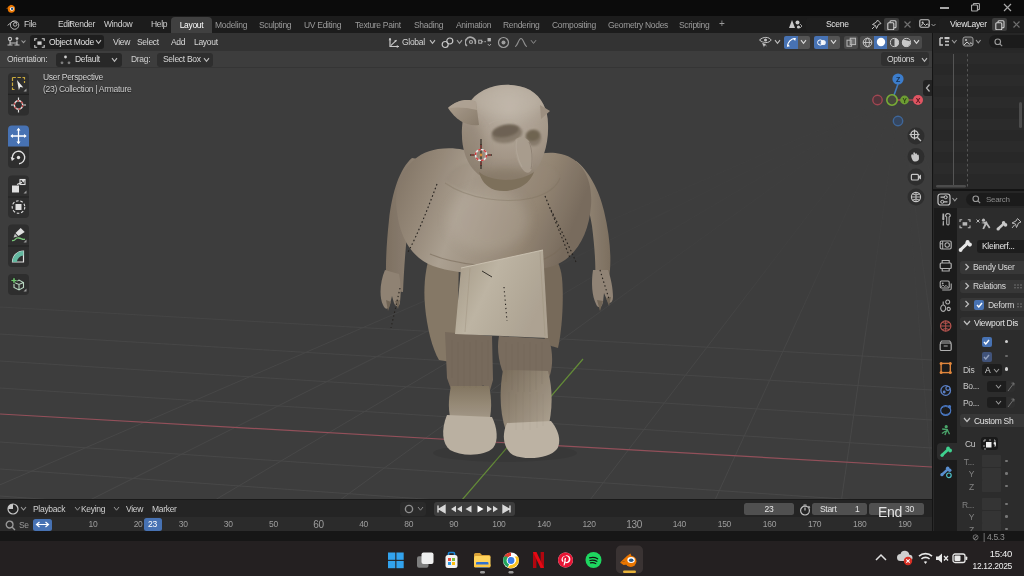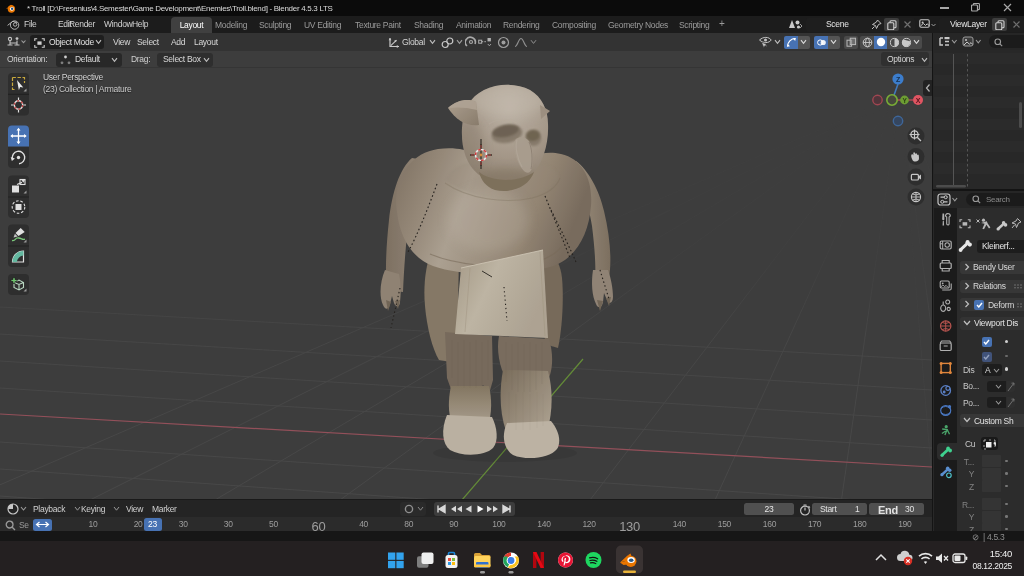--- a/index.html
+++ b/index.html
@@ -16,21 +16,20 @@
 
   <div class="bar" style="top:0;height:16px;background:#0b0b0b;"></div>
   <div class="abs" style="left:5px;top:2.5px;width:11px;height:11px;">
     <svg width="11" height="11" viewBox="0 0 24 24">
       <circle cx="14" cy="13" r="8" fill="#ea7600"></circle>
       <circle cx="15" cy="12.5" r="4.4" fill="#fff"></circle>
       <circle cx="15.5" cy="12.5" r="2.6" fill="#265787"></circle>
       <path d="M2 13 L13 4 L20 7 L12 10 Z" fill="#ea7600"></path>
     </svg>
   </div>
-  <div class="abs" style="left:27px;top:3.5px;font-size:8px;color:#dcdcdc;white-space:nowrap;">* Troll [D:\Fresenius\4.Semester\Game Development\Enemies\Troll.blend] - Blender 4.5.3 LTS</div>
   <div class="abs" style="left:940px;top:7px;width:9px;height:1.5px;background:#a8a8a8;"></div>
   <div class="abs" style="left:971px;top:3px;width:8px;height:8px;">
     <svg width="9" height="9" viewBox="0 0 9 9">
         <rect x="0.5" y="2" width="6" height="6" fill="none" stroke="#a8a8a8" stroke-width="1.2" rx="1"></rect>
         <path d="M2.5 2 V0.9 a0.6 0.6 0 0 1 0.6 -0.4 H7.6 a0.8 0.8 0 0 1 0.8 0.8 V6 a0.6 0.6 0 0 1 -0.6 0.6 H6.6" fill="none" stroke="#a8a8a8" stroke-width="1.1"></path>
       </svg>
   </div>
   <div class="abs" style="left:1003px;top:3px;">
     <svg width="9" height="9" viewBox="0 0 9 9">
         <path d="M1 1 L8 8 M8 1 L1 8" stroke="#a8a8a8" stroke-width="1.2"></path>
@@ -44,21 +43,21 @@
         <circle cx="13" cy="12" r="7.2"></circle>
         <circle cx="14" cy="11" r="3"></circle>
         <path d="M1 12.5 L10 5.5 L17 8"></path>
       </g>
     </svg>
   </div>
   <div class="abs t11" style="left:24px;top:19px;color:#d2d2d2;">File</div>
   <div class="abs t11" style="left:46px;top:19px;color:#d2d2d2;margin-left:12px;">Edit</div>
   <div class="abs t11" style="left:69px;top:19px;color:#d2d2d2;">Render</div>
   <div class="abs t11" style="left:104px;top:19px;color:#d2d2d2;">Window</div>
-  <div class="abs t11" style="left:132px;top:19px;color:#d2d2d2;">Help</div>
+  <div class="abs t11" style="left:151px;top:19px;color:#d2d2d2;">Help</div>
 
   <div class="abs" style="left:171px;top:17px;height:16px;width:41px;background:#404040;border-radius:4px 4px 0 0;color:#ffffff;font-size:8.5px;text-align:center;line-height:16.5px;">Layout</div>
   <div class="abs t10" style="left:215px;top:20px;color:#9b9b9b;font-size:8.5px;">Modeling</div>
   <div class="abs t10" style="left:259px;top:20px;color:#9b9b9b;font-size:8.5px;">Sculpting</div>
   <div class="abs t10" style="left:304px;top:20px;color:#9b9b9b;font-size:8.5px;">UV Editing</div>
   <div class="abs t10" style="left:355px;top:20px;color:#9b9b9b;font-size:8.5px;">Texture Paint</div>
   <div class="abs t10" style="left:414px;top:20px;color:#9b9b9b;font-size:8.5px;">Shading</div>
   <div class="abs t10" style="left:456px;top:20px;color:#9b9b9b;font-size:8.5px;">Animation</div>
   <div class="abs t10" style="left:503px;top:20px;color:#9b9b9b;font-size:8.5px;">Rendering</div>
   <div class="abs t10" style="left:552px;top:20px;color:#9b9b9b;font-size:8.5px;">Compositing</div>
@@ -661,47 +660,47 @@
     <svg width="12" height="12" viewBox="0 0 12 12">
       <circle cx="6" cy="6.6" r="4.4" fill="none" stroke="#c0c0c0" stroke-width="1.2"></circle>
       <path d="M6 6.6 L6 3.4 M4.5 1 h3" stroke="#c0c0c0" stroke-width="1.2" fill="none"></path>
       <path d="M9.5 2.2 l1.4 1.4" stroke="#c0c0c0" stroke-width="1.2"></path>
     </svg>
   </div>
   <div class="abs" style="left:812px;top:503px;width:55px;height:12px;background:#505050;border-radius:2.5px;"></div>
   <div class="abs" style="left:820px;top:503.5px;color:#e2e2e2;font-size:8.5px;">Start</div>
   <div class="abs" style="left:855px;top:503.5px;color:#e2e2e2;font-size:8.5px;">1</div>
   <div class="abs" style="left:869px;top:503px;width:55px;height:12px;background:#505050;border-radius:2.5px;"></div>
-  <div class="abs" style="left:878px;top:503.5px;color:#e2e2e2;font-size:11px;font-weight:bold;">End</div>
+  <div class="abs" style="left:878px;top:503.5px;color:#e2e2e2;font-size:14px;">End</div>
   <div class="abs" style="left:905px;top:503.5px;color:#e2e2e2;font-size:8.5px;">30</div>
 
   <div class="abs" style="left:5px;top:519.5px;">
       <svg width="11" height="11" viewBox="0 0 11 11">
         <circle cx="4.6" cy="4.6" r="3.4" fill="none" stroke="#9a9a9a" stroke-width="1.3"></circle>
         <path d="M7.2 7.2 L10 10" stroke="#9a9a9a" stroke-width="1.3"></path>
       </svg>
     </div>
   <div class="abs" style="left:19px;top:519.5px;color:#9a9a9a;font-size:8.5px;">Se</div>
   <div class="abs" style="left:33px;top:518.5px;width:19px;height:12px;background:#4772b3;border-radius:2.5px;"></div>
   <svg class="abs" style="left:35px;top:521px;" width="15" height="7" viewBox="0 0 15 7">
       <path d="M1 3.5 h13 M4.5 1 L1.5 3.5 L4.5 6 M10.5 1 L13.5 3.5 L10.5 6" fill="none" stroke="#fff" stroke-width="1.2"></path>
     </svg>
   <div class="abs" style="left:78.0px;top:519px;width:30px;text-align:center;color:#9d9d9d;font-size:8.5px;">10</div>
   <div class="abs" style="left:123.1px;top:519px;width:30px;text-align:center;color:#9d9d9d;font-size:8.5px;">20</div>
   <div class="abs" style="left:168.2px;top:519px;width:30px;text-align:center;color:#9d9d9d;font-size:8.5px;">30</div>
   <div class="abs" style="left:213.3px;top:519px;width:30px;text-align:center;color:#9d9d9d;font-size:8.5px;">30</div>
   <div class="abs" style="left:258.4px;top:519px;width:30px;text-align:center;color:#9d9d9d;font-size:8.5px;">50</div>
-  <div class="abs" style="left:303.5px;top:519px;width:30px;text-align:center;color:#9d9d9d;font-size:13px;">60</div>
+  <div class="abs" style="left:303.5px;top:519px;width:30px;text-align:center;color:#9d9d9d;font-size:10px;">60</div>
   <div class="abs" style="left:348.6px;top:519px;width:30px;text-align:center;color:#9d9d9d;font-size:8.5px;">40</div>
   <div class="abs" style="left:393.7px;top:519px;width:30px;text-align:center;color:#9d9d9d;font-size:8.5px;">80</div>
   <div class="abs" style="left:438.8px;top:519px;width:30px;text-align:center;color:#9d9d9d;font-size:8.5px;">90</div>
   <div class="abs" style="left:483.9px;top:519px;width:30px;text-align:center;color:#9d9d9d;font-size:8.5px;">100</div>
   <div class="abs" style="left:529.0px;top:519px;width:30px;text-align:center;color:#9d9d9d;font-size:8.5px;">140</div>
   <div class="abs" style="left:574.1px;top:519px;width:30px;text-align:center;color:#9d9d9d;font-size:8.5px;">120</div>
-  <div class="abs" style="left:619.2px;top:519px;width:30px;text-align:left;color:#9d9d9d;font-size:13px;">130</div>
+  <div class="abs" style="left:619.2px;top:519px;width:30px;text-align:center;color:#9d9d9d;font-size:10px;">130</div>
   <div class="abs" style="left:664.3px;top:519px;width:30px;text-align:center;color:#9d9d9d;font-size:8.5px;">140</div>
   <div class="abs" style="left:709.4px;top:519px;width:30px;text-align:center;color:#9d9d9d;font-size:8.5px;">150</div>
   <div class="abs" style="left:754.5px;top:519px;width:30px;text-align:center;color:#9d9d9d;font-size:8.5px;">160</div>
   <div class="abs" style="left:799.6px;top:519px;width:30px;text-align:center;color:#9d9d9d;font-size:8.5px;">170</div>
   <div class="abs" style="left:844.7px;top:519px;width:30px;text-align:center;color:#9d9d9d;font-size:8.5px;">180</div>
   <div class="abs" style="left:889.8px;top:519px;width:30px;text-align:center;color:#9d9d9d;font-size:8.5px;">190</div>
   <div class="abs" style="left:143.5px;top:517.5px;width:18px;height:13px;background:#4772b3;border-radius:2.5px;color:#ffffff;font-size:8.5px;text-align:center;line-height:13px;">23</div>
 
   <div class="bar" style="top:531px;height:10px;background:#161616;z-index:5;"></div>
   <div class="abs" style="left:972px;top:531.5px;color:#909090;font-size:8.5px;z-index:6;">⊘&nbsp; | 4.5.3</div>
@@ -1095,15 +1094,15 @@
       <path d="M8 3 l4 4.5 M12 3 l-4 4.5" stroke="#e8e8e8" stroke-width="1.3"></path>
     </g>
     <g transform="translate(81,5)">
       <rect x="0" y="1" width="12" height="8.5" rx="2" fill="none" stroke="#e8e8e8" stroke-width="1.3"></rect>
       <rect x="12.5" y="3.5" width="1.8" height="3.5" rx="0.8" fill="#e8e8e8"></rect>
       <rect x="1.5" y="2.5" width="6" height="5.5" rx="1" fill="#e8e8e8"></rect>
       <path d="M8 0 l3 3 l-1.5 1.5" fill="none" stroke="#e8e8e8" stroke-width="0"></path>
     </g>
   </svg>
   <div class="abs" style="left:970px;top:548px;width:42px;text-align:right;color:#f0f0f0;font-size:9.5px;z-index:6;">15:40</div>
-  <div class="abs" style="left:955px;top:561px;width:57px;text-align:right;color:#f0f0f0;font-size:8.5px;z-index:6;">08.12.2025</div>
+  <div class="abs" style="left:955px;top:561px;width:57px;text-align:right;color:#f0f0f0;font-size:8.5px;z-index:6;">12.12.2025</div>
 
 </div>
 
 </body></html>

